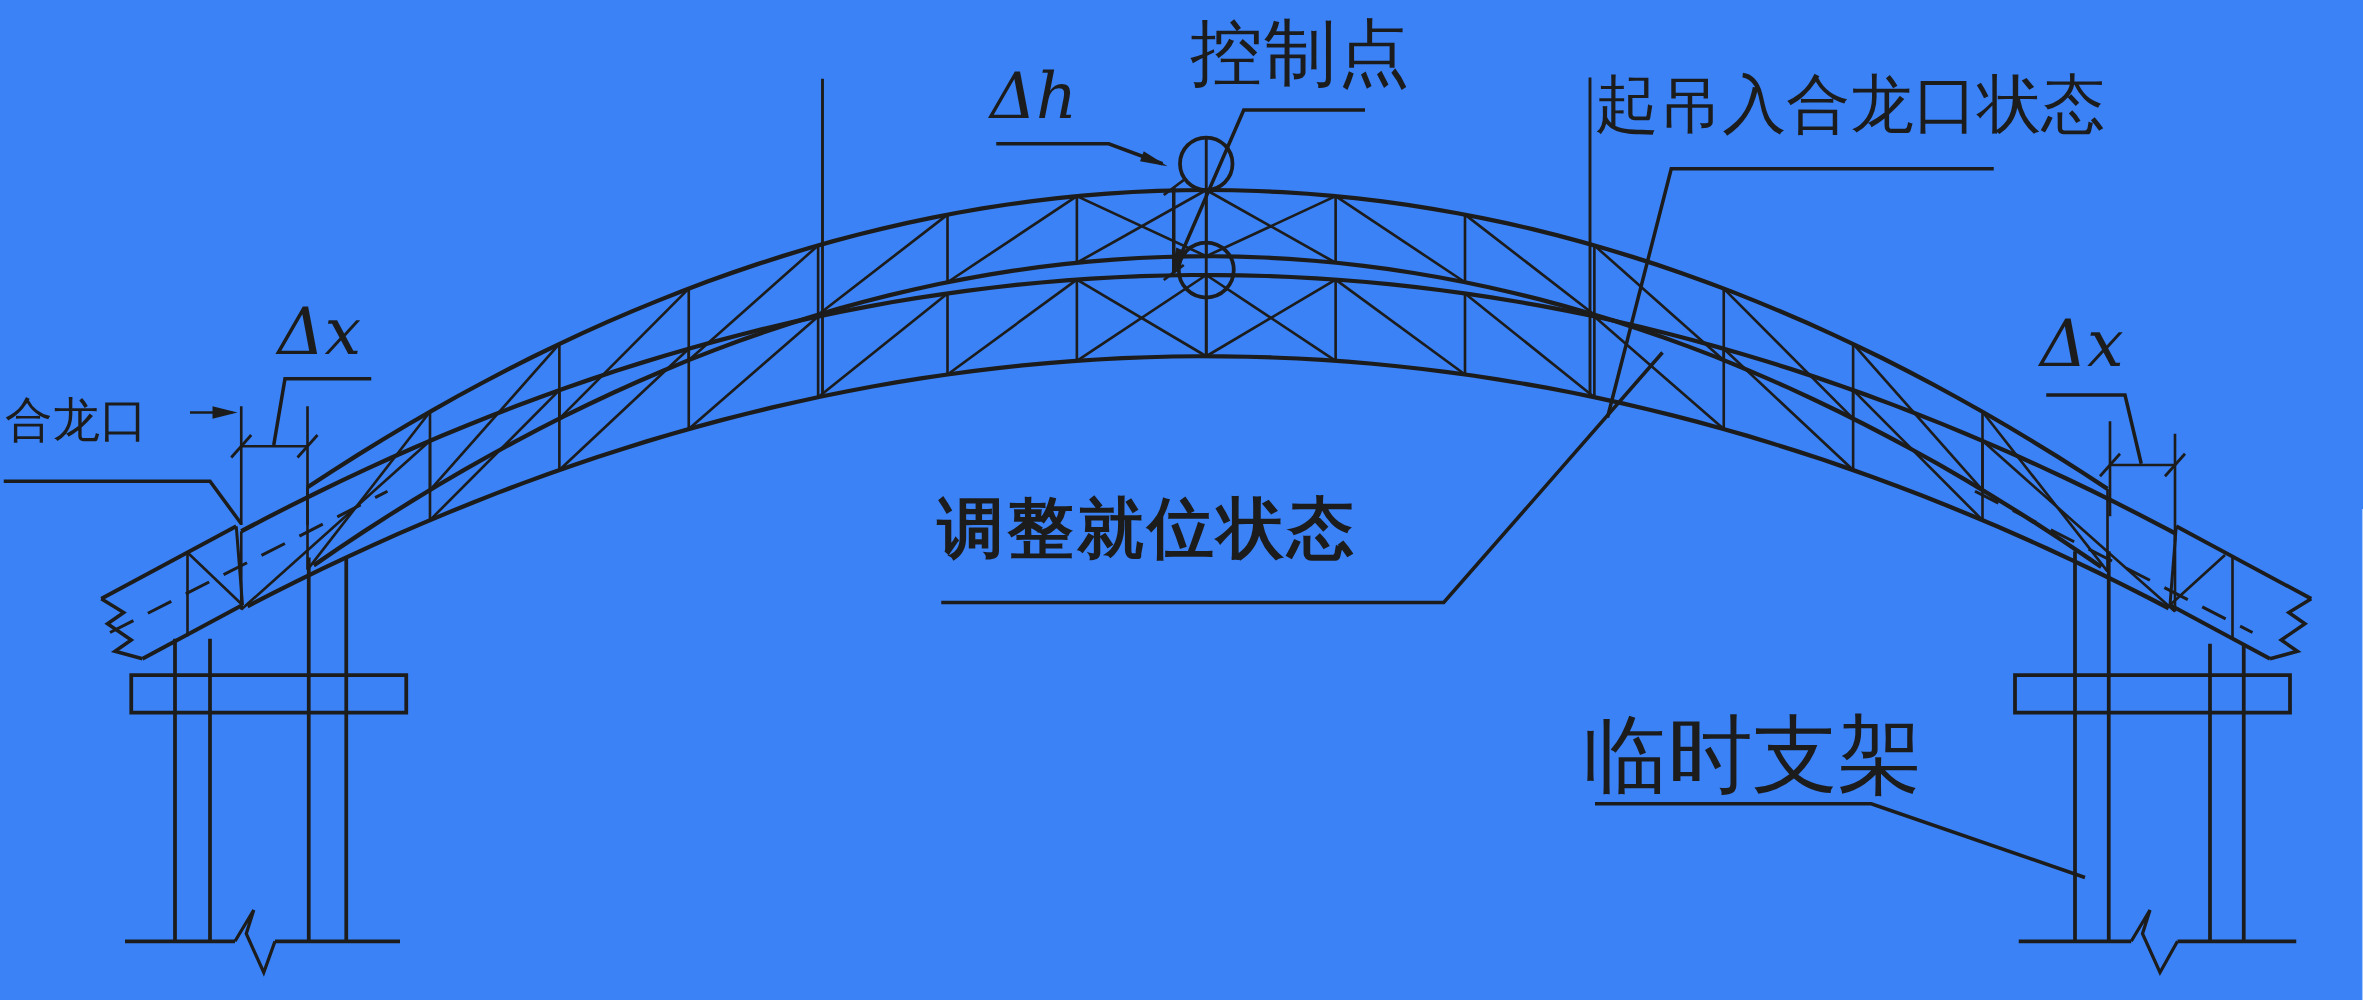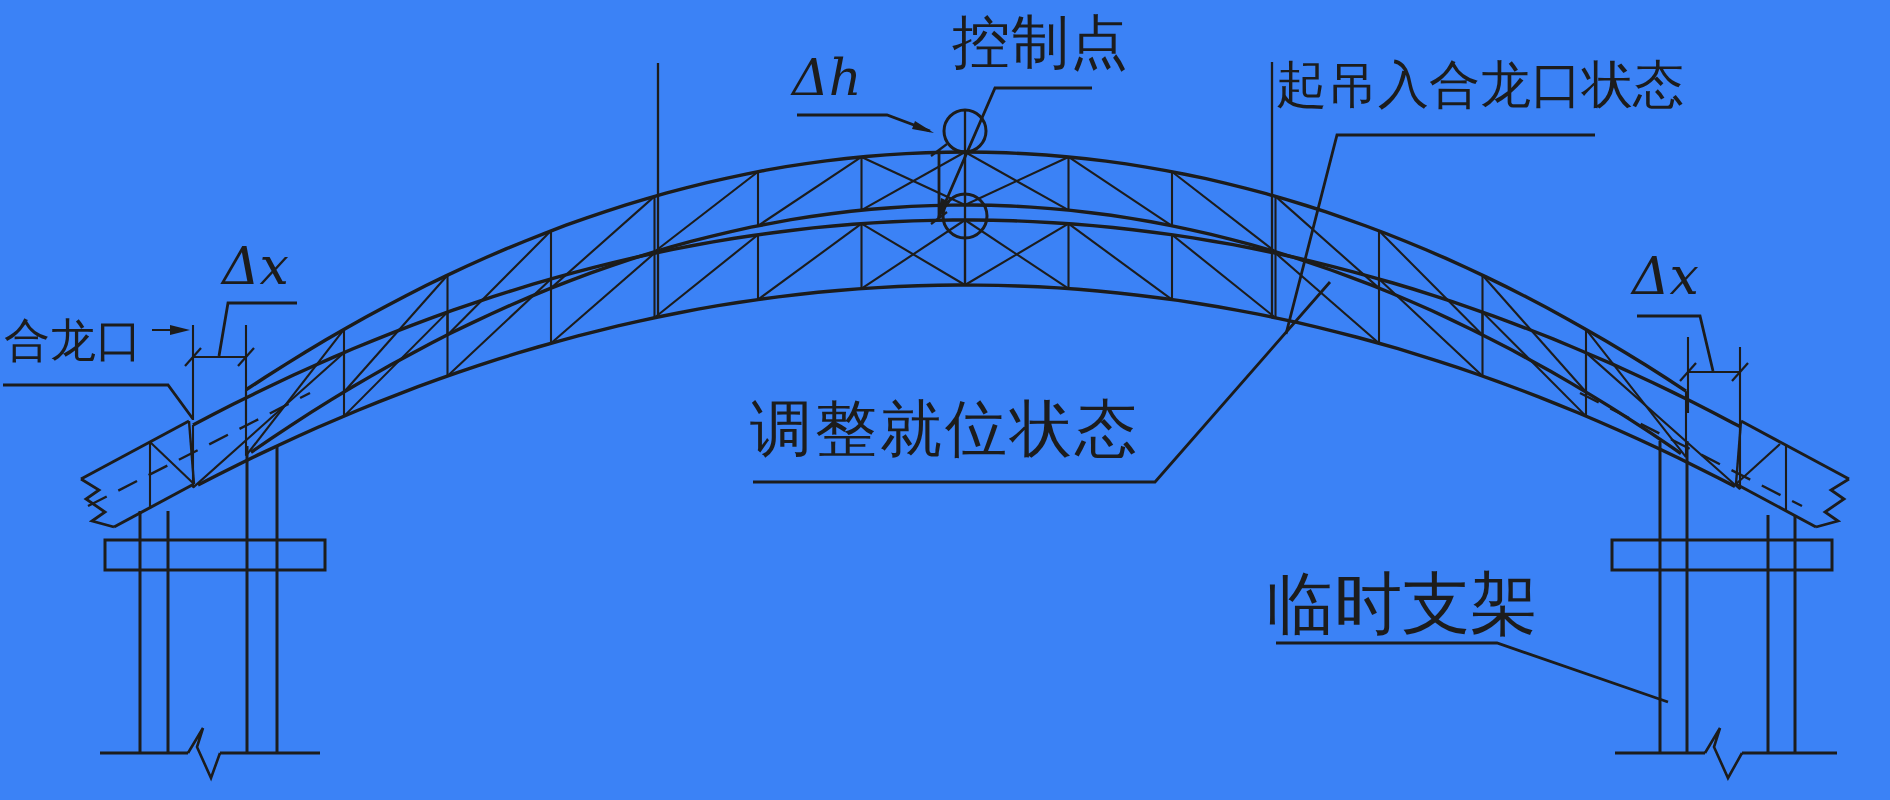--- a/index.html
+++ b/index.html
@@ -7,22 +7,22 @@
          font-family:"Liberation Serif","DejaVu Serif",serif;}
   .stage svg{position:absolute;left:0;top:0;}
   .lbl{position:absolute;color:#1c1c1c;white-space:nowrap;line-height:1;user-select:none;}
   .cjk{font-family:"Liberation Serif","DejaVu Serif",serif;}
   .math{font-style:italic;font-family:"DejaVu Serif","Liberation Serif",serif;}
   .lbl-control-point{left:952px;top:14px;font-size:58px;letter-spacing:1px;}
   .lbl-delta-h{left:792px;top:52px;font-size:51px;}
   .lbl-lifted{left:1276px;top:60px;font-size:51px;}
   .lbl-delta-x-left{left:222px;top:240px;font-size:52px;}
   .lbl-delta-x-right{left:1632px;top:250px;font-size:52px;}
-  .lbl-closure{left:4px;top:318px;font-size:46px;}
-  .lbl-adjusted{left:750px;top:398px;font-size:62px;letter-spacing:3px;}
+  .lbl-closure{left:4px;top:318px;font-size:38px;}
+  .lbl-adjusted{left:750px;top:398px;font-size:53px;letter-spacing:3px;font-weight:bold;}
   .lbl-temp-support{left:1266px;top:570px;font-size:68px;}
 </style>
 </head>
 <body>
 
 <div class="stage">
 
   <svg id="diagram" width="1890" height="800" viewBox="0 0 1890 800">
     <g id="g-webs">
         <line x1="246" y1="389.80206" x2="246" y2="455.726085" stroke="#1c1c1c" stroke-width="2.1"></line>

